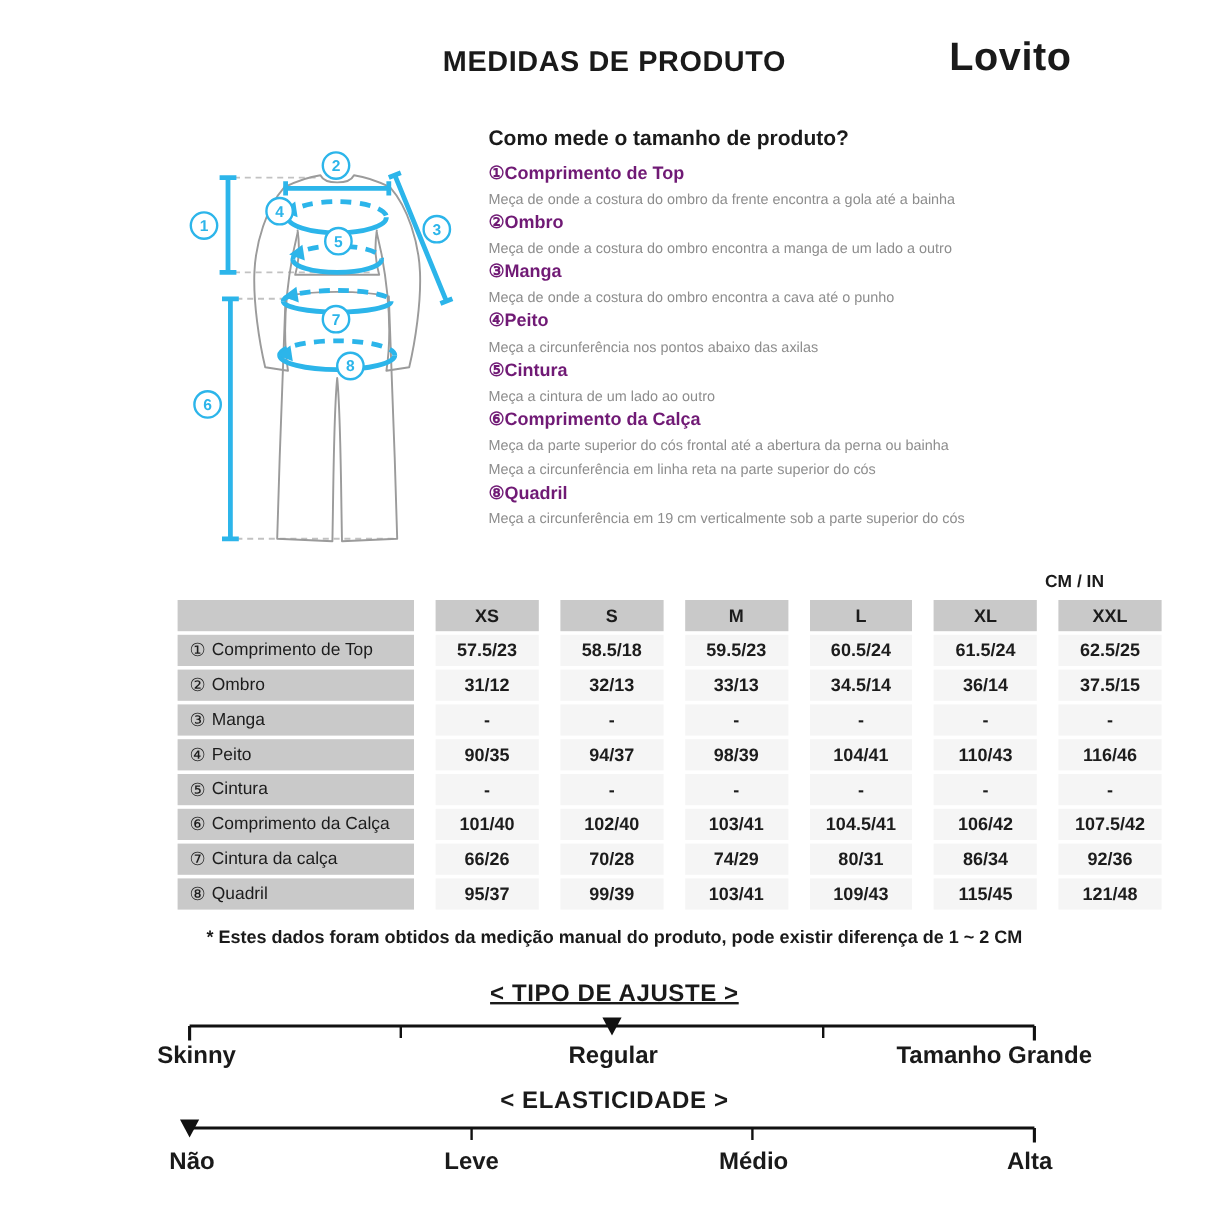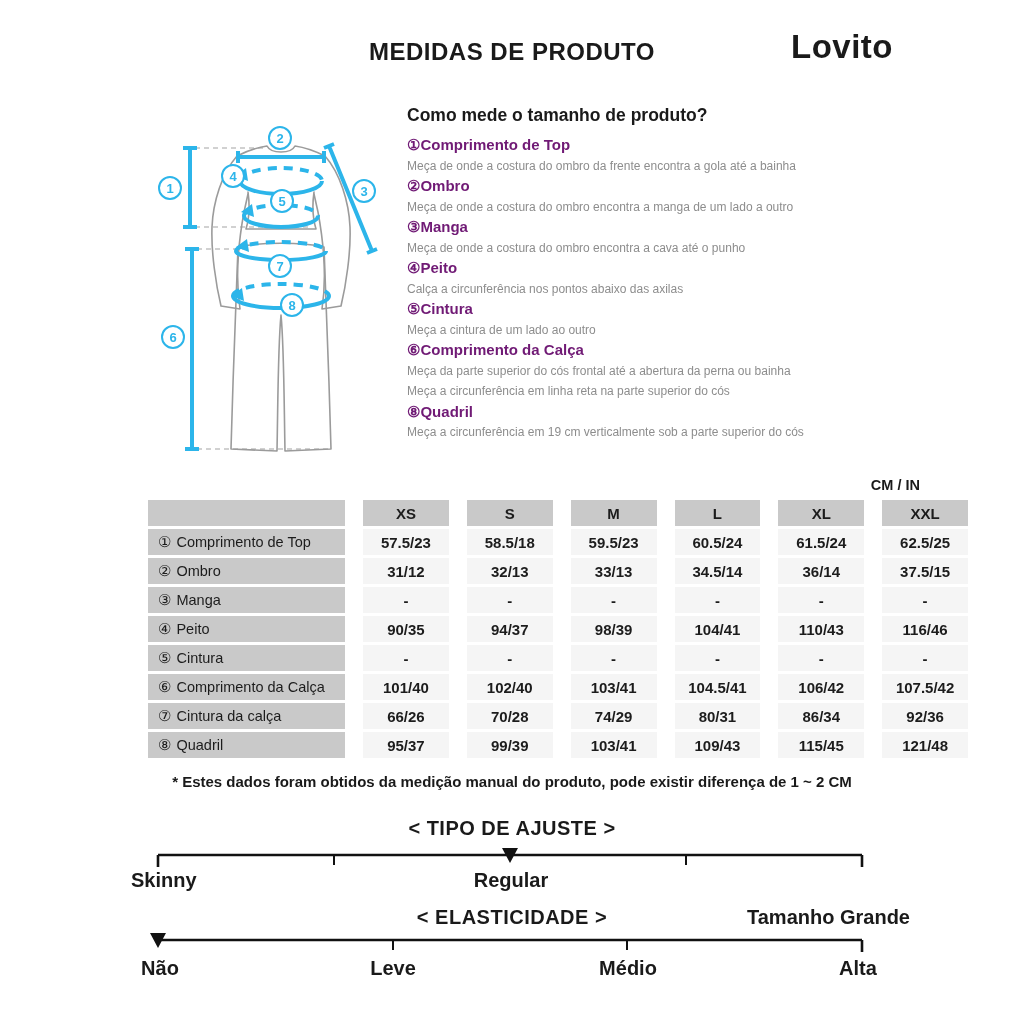--- a/index.html
+++ b/index.html
@@ -34,21 +34,21 @@
   .st-head { background:#c9c9c9; }
   .st-label { background:#c9c9c9; justify-content:flex-start; padding-left:10px;
     font-weight:normal; font-size:14.5px; }
   .st-label .circ-num { margin-right:5px; font-size:15px; }
 
   
   .footnote { left:0; right:0; top:773px; text-align:center; font-size:15px; font-weight:bold; }
 
   
   .scale-title { left:0; right:0; text-align:center; font-size:20px; font-weight:bold; letter-spacing:.5px; }
-  .fit-title { top:817px; }
+  .fit-title { top:817px;text-decoration:underline; }
   .ela-title { top:906px; }
   .scale-svg { left:100px; width:824px; height:26px; }
   .fit-svg { top:846px; }
   .ela-svg { top:931px; }
   .scale-label { position:absolute; font-size:20px; font-weight:bold; white-space:nowrap; }
   .fit-labels { top:869px; left:0; right:0; height:20px; }
   .ela-labels { top:957px; left:0; right:0; height:20px;padding-left:25px; }
   .center-x { transform:translateX(-50%); }
 </style>
 </head>
@@ -142,21 +142,21 @@
   <div>
     <div class="howto-item-title"><span>②</span><span>Ombro</span></div>
     <div class="howto-item-desc">Meça de onde a costura do ombro encontra a manga de um lado a outro</div>
   </div>
   <div>
     <div class="howto-item-title"><span>③</span><span>Manga</span></div>
     <div class="howto-item-desc">Meça de onde a costura do ombro encontra a cava até o punho</div>
   </div>
   <div>
     <div class="howto-item-title"><span>④</span><span>Peito</span></div>
-    <div class="howto-item-desc">Calça a circunferência nos pontos abaixo das axilas</div>
+    <div class="howto-item-desc">Meça a circunferência nos pontos abaixo das axilas</div>
   </div>
   <div>
     <div class="howto-item-title"><span>⑤</span><span>Cintura</span></div>
     <div class="howto-item-desc">Meça a cintura de um lado ao outro</div>
   </div>
   <div>
     <div class="howto-item-title"><span>⑥</span><span>Comprimento da Calça</span></div>
     <div class="howto-item-desc">Meça da parte superior do cós frontal até a abertura da perna ou bainha</div>
   </div>
   <div>
@@ -277,21 +277,21 @@
     <line x1="58" y1="9" x2="58" y2="21" stroke-width="2.6"></line>
     <line x1="762" y1="9" x2="762" y2="21" stroke-width="2.6"></line>
     <line x1="234" y1="9" x2="234" y2="19" stroke-width="2"></line>
     <line x1="586" y1="9" x2="586" y2="19" stroke-width="2"></line>
   </g>
   <polygon points="402,2 418,2 410,17" fill="#111"></polygon>
 </svg>
 <div class="abs fit-labels">
   <span class="scale-label" style="left:131px;">Skinny</span>
   <span class="scale-label center-x" style="left:511px;">Regular</span>
-  <span class="scale-label" style="right:114px;margin-top:37px;">Tamanho Grande</span>
+  <span class="scale-label" style="right:114px;">Tamanho Grande</span>
 </div>
 
 <div class="abs scale-title ela-title">&lt; ELASTICIDADE &gt;</div>
 <svg class="abs scale-svg ela-svg" viewBox="0 0 824 26" xmlns="http://www.w3.org/2000/svg">
   <g stroke="#111" fill="none">
     <line x1="58" y1="9" x2="762" y2="9" stroke-width="2.6"></line>
     <line x1="762" y1="9" x2="762" y2="21" stroke-width="2.6"></line>
     <line x1="293" y1="9" x2="293" y2="19" stroke-width="2"></line>
     <line x1="527" y1="9" x2="527" y2="19" stroke-width="2"></line>
   </g>

